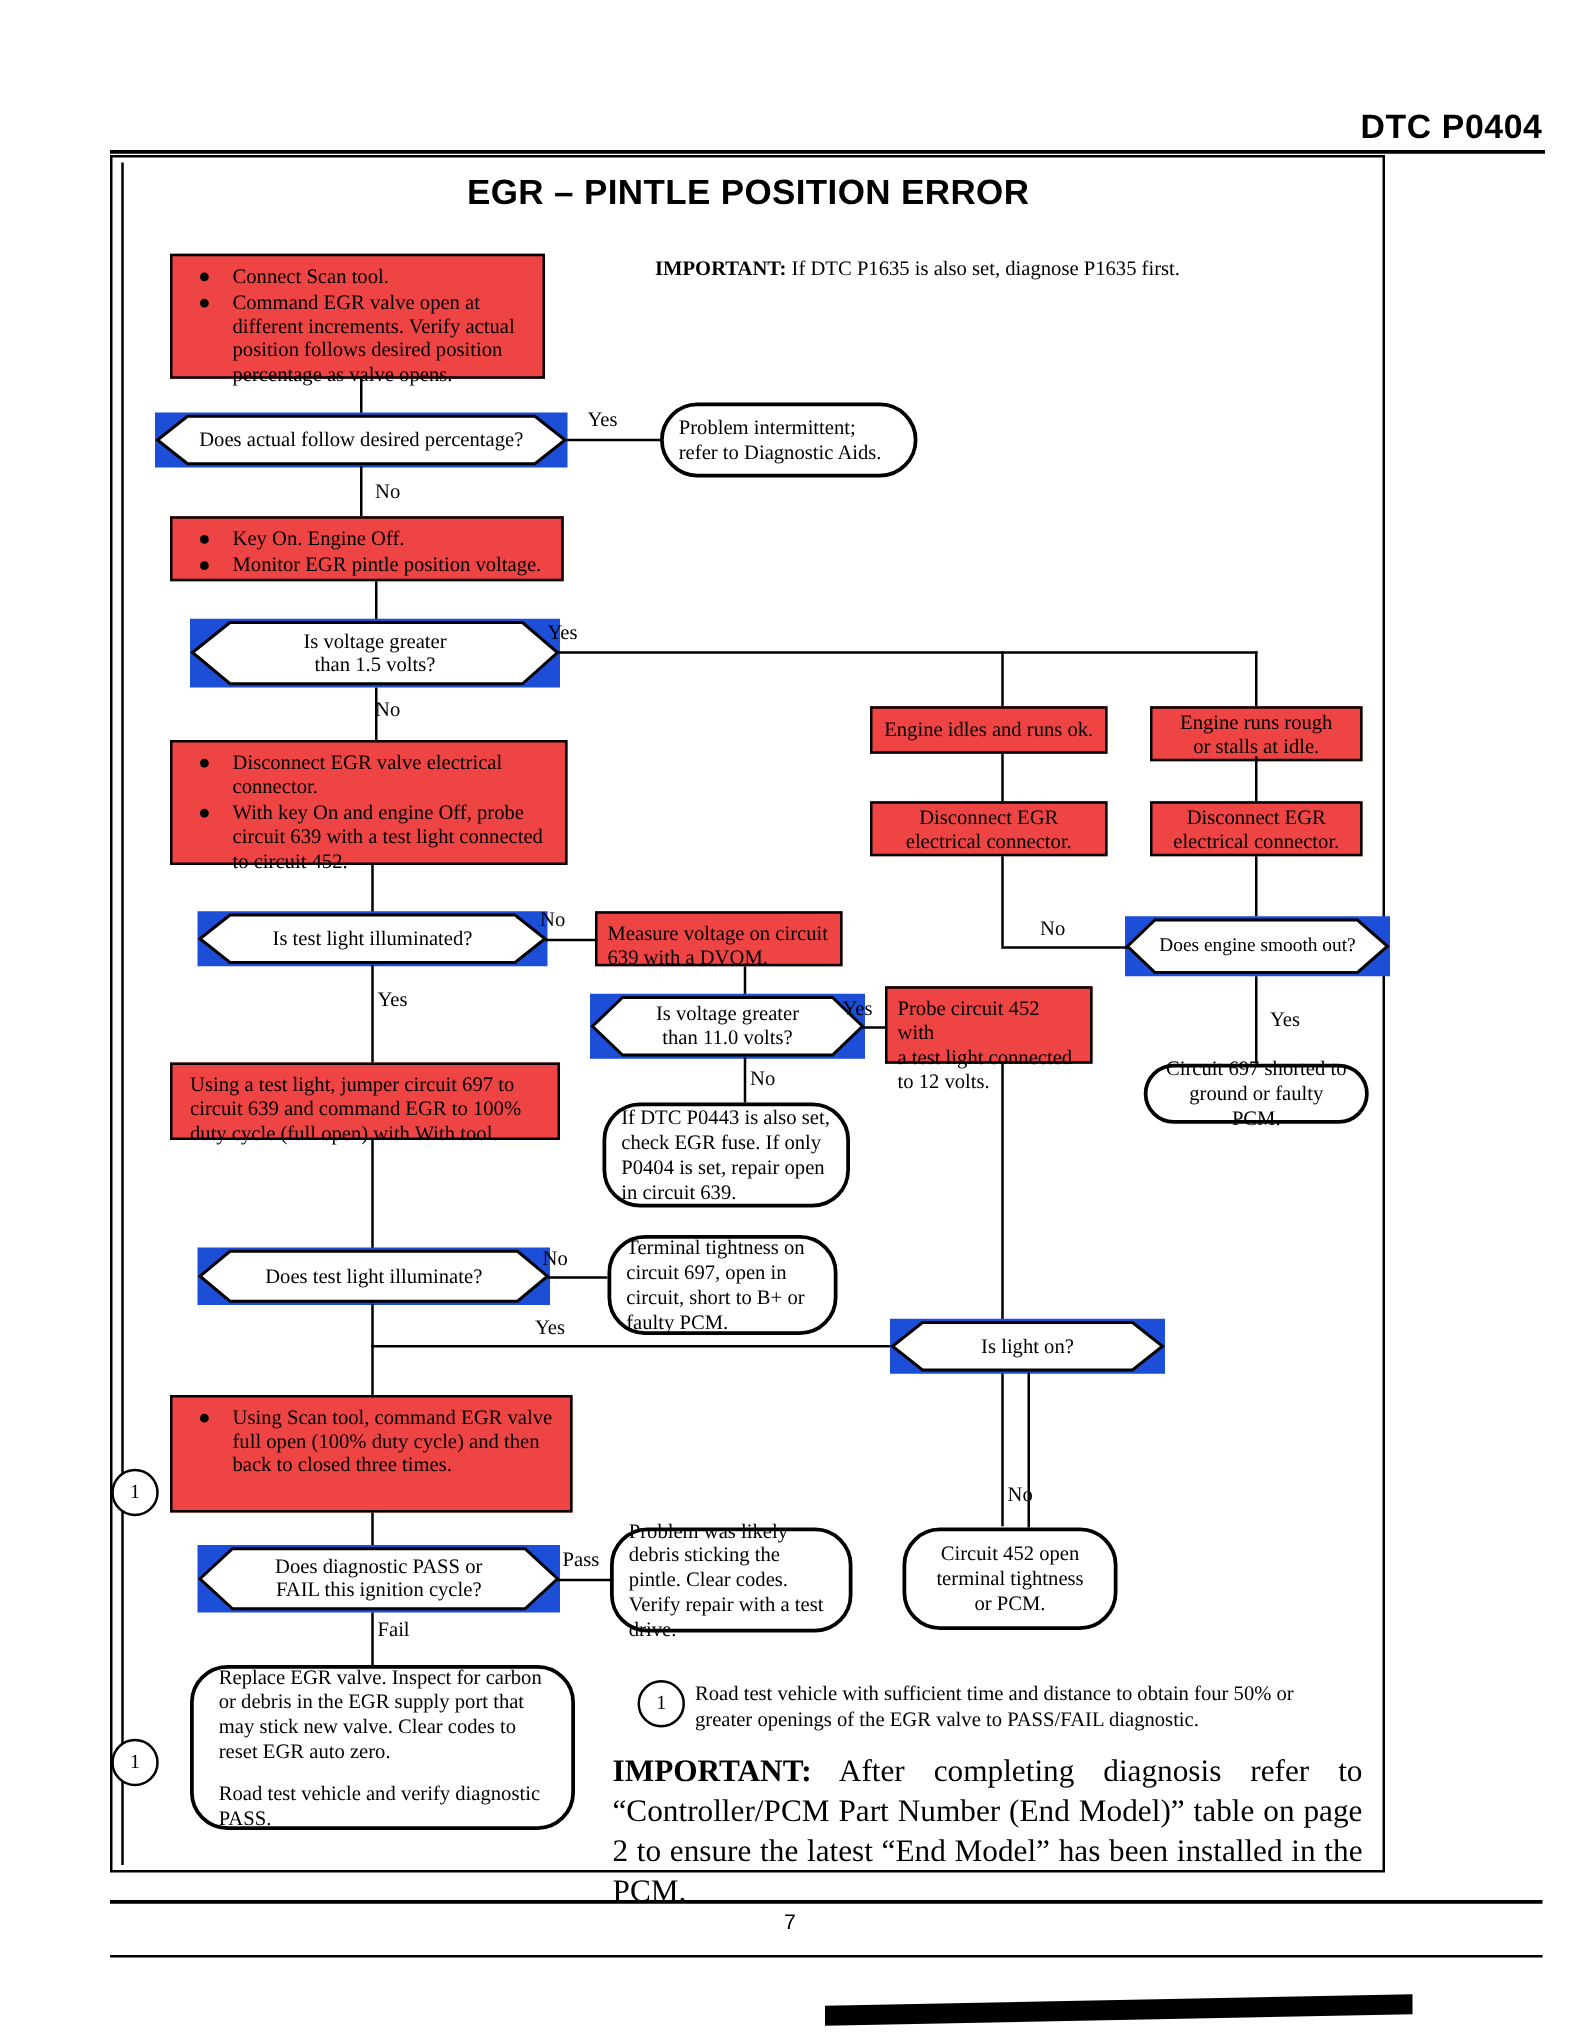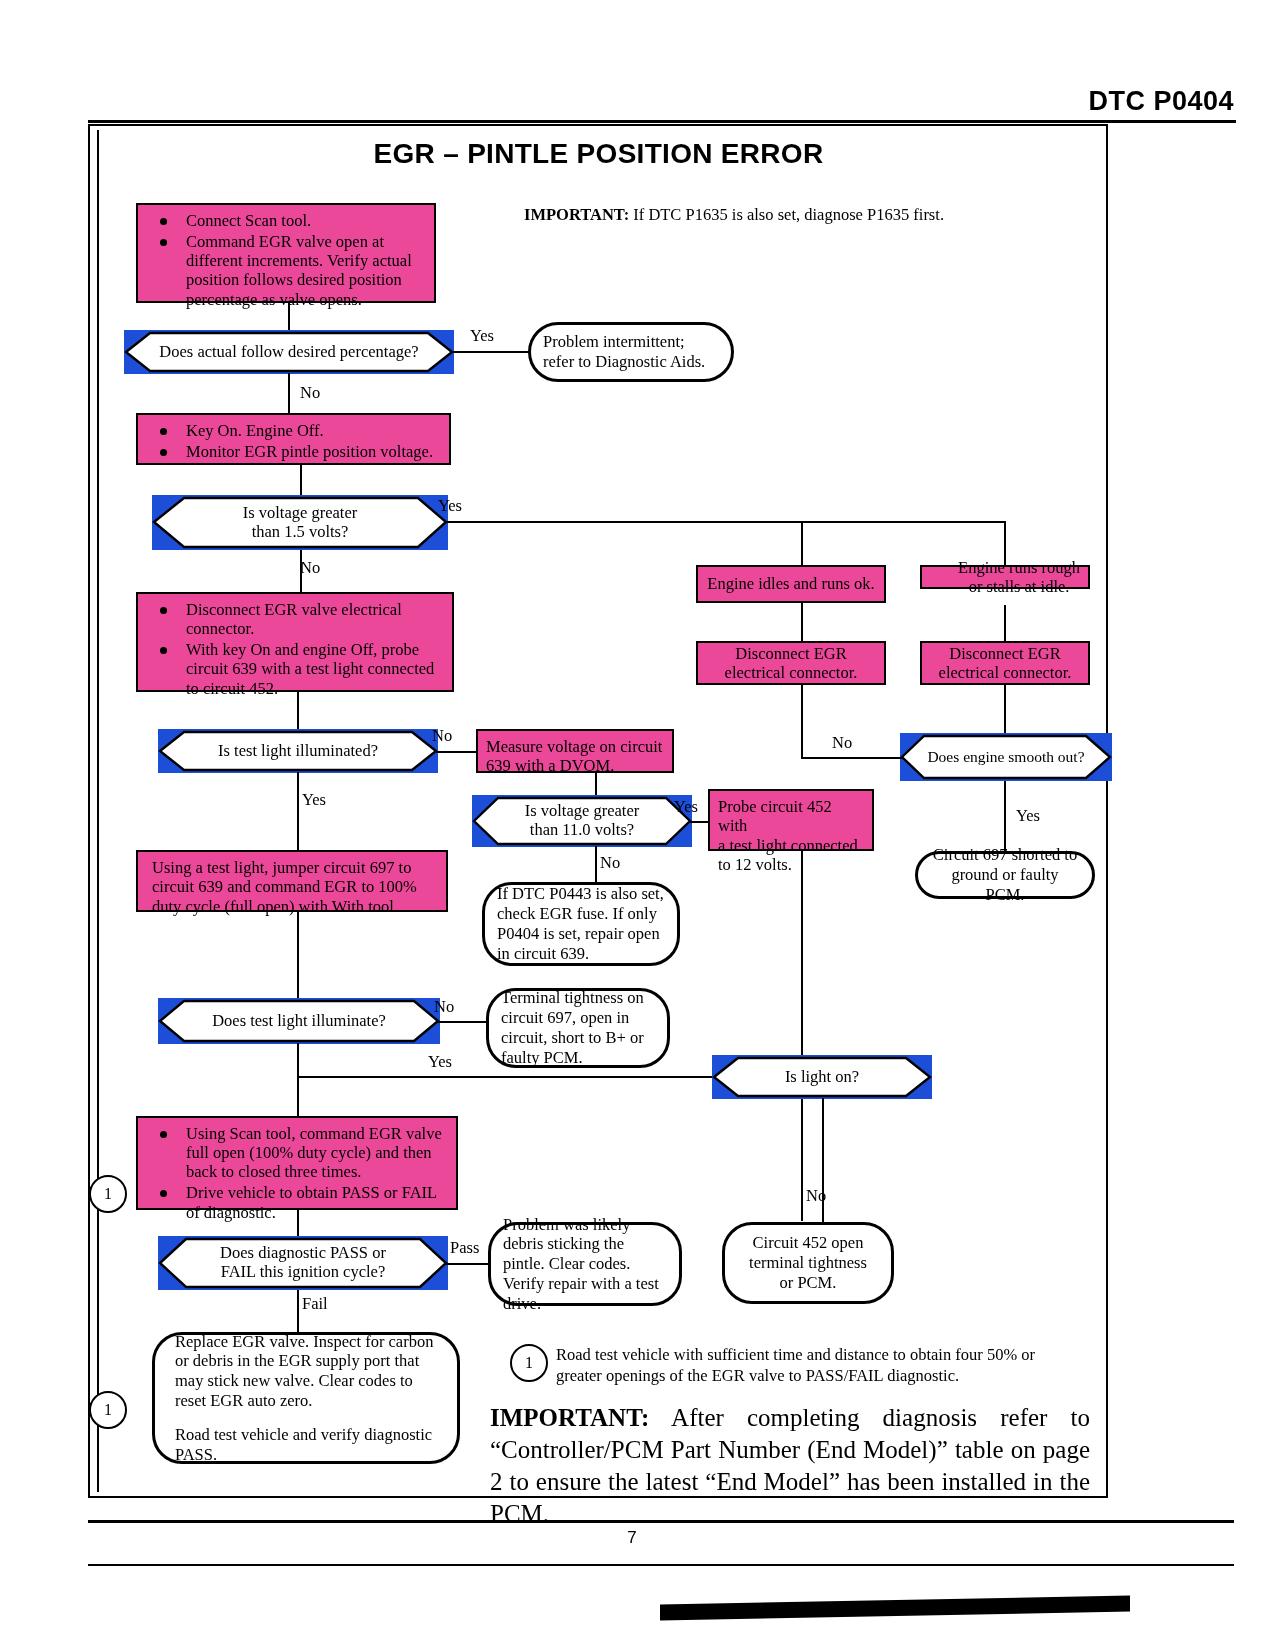--- a/index.html
+++ b/index.html
@@ -80,21 +80,21 @@
     font-weight: bold;
     font-size: 28px;
     letter-spacing: 0.3px;
   }
 
   
   .node { position: absolute; box-sizing: border-box; }
 
   .pbox {
     border: 2px solid #000;
-    background: #ec4899;
+    background: #ef4444;
     padding: 6px 8px;
     font-size: 16.5px;
     line-height: 1.17;
   }
   .pbox.center { text-align: center; display: flex; align-items: center; justify-content: center; }
   .pbox.leftpad { padding-left: 14px; }
 
   
   ul.blist {
     margin: 0; padding: 0; list-style: none;
@@ -254,21 +254,21 @@
 </div>
 <div class="ln lnv" style="left:801px; top:603px; height:38px;"></div>
 <div class="node pbox center" style="left:696px; top:641px; width:190px; height:44px;">
   <div>
     <div>Disconnect EGR</div>
     <div>electrical connector.</div>
   </div>
 </div>
 <div class="ln lnv" style="left:801px; top:685px; height:72px;"></div>
 
-<div class="node pbox center" style="left:920px; top:565px; width:170px; height:24px;justify-content:flex-end;">
+<div class="node pbox center" style="left:920px; top:565px; width:170px; height:44px;">
   <div>
     <div>Engine runs rough</div>
     <div>or stalls at idle.</div>
   </div>
 </div>
 <div class="ln lnv" style="left:1004px; top:605px; height:36px;"></div>
 <div class="node pbox center" style="left:920px; top:641px; width:170px; height:44px;">
   <div>
     <div>Disconnect EGR</div>
     <div>electrical connector.</div>
@@ -378,21 +378,20 @@
     <polygon points="2,22 26,3 194,3 218,22 194,41 26,41" fill="#fff" stroke="#000" stroke-width="2.4"></polygon>
   </svg>
   <div class="hex-label">Is light on?</div>
 </div>
 <div class="ln lnv" style="left:822px; top:1098px; height:124px;"></div>
 <div class="blabel" style="left:806px; top:1186px;">No</div>
 
 <div class="node pbox" style="left:136px; top:1116px; width:322px; height:94px;">
   <ul class="blist">
     <li>Using Scan tool, command EGR valve full open (100% duty cycle) and then back to closed three times.</li>
-    <li>Drive vehicle to obtain PASS or FAIL of diagnostic.</li>
   </ul>
 </div>
 <div class="circmark" style="left:89px; top:1175px;">
   <span>1</span>
 </div>
 <div class="ln lnv" style="left:297px; top:1210px; height:28px;"></div>
 
 <div class="hex" style="left:158px; top:1236px; width:290px; height:54px;">
   <svg width="290" height="54" viewBox="0 0 290 54">
     <polygon points="2,27 28,3 262,3 288,27 262,51 28,51" fill="#fff" stroke="#000" stroke-width="2.4"></polygon>

